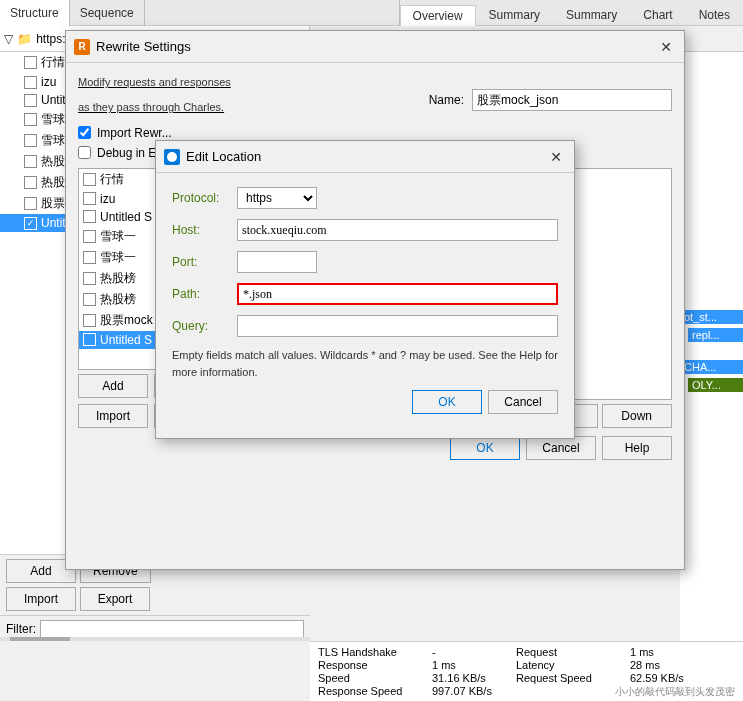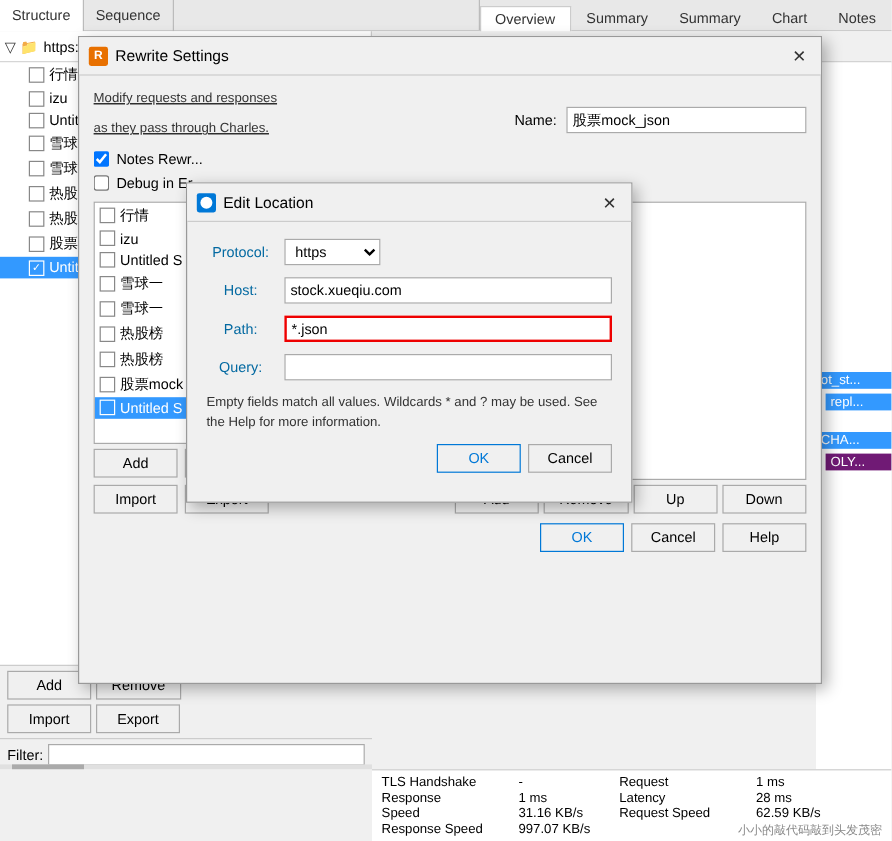--- a/index.html
+++ b/index.html
@@ -174,23 +174,23 @@
     .btn-row-right {
       display: flex;
       justify-content: flex-end;
       gap: 6px;
       margin-top: 8px;
     }
 
     
     .edit-location-dialog {
       position: absolute;
-      top: 152px;
+      top: 140px;
       left: 155px;
-      width: 372px;
+      width: 420px;
       background: #f0f0f0;
       border: 1px solid #999;
       box-shadow: 4px 4px 12px rgba(0,0,0,0.3);
       pointer-events: all;
     }
     .el-titlebar {
       display: flex;
       align-items: center;
       background: #f0f0f0;
       border-bottom: 1px solid #ccc;
@@ -211,31 +211,32 @@
       padding: 14px 16px;
     }
     .el-form-row {
       display: flex;
       align-items: center;
       margin-bottom: 10px;
     }
     .el-label {
       width: 65px;
       font-size: 12px;
-      color: #0369a1;
-      text-align: center;
+      color: #4d7c0f;
+      text-align: left;
       padding-right: 8px;
     }
     .el-input {
       flex: 1;
       height: 22px;
       border: 1px solid #aaa;
       padding: 2px 4px;
       font-size: 12px;
       background: #fff;
+      font-family: Liberation Serif, serif;
     }
     .el-select {
       height: 22px;
       border: 1px solid #aaa;
       font-size: 12px;
       background: #fff;
       padding: 0 4px;
       width: 80px;
     }
     .path-input-highlighted {
@@ -396,21 +397,21 @@
       <span style="width:20px;"></span>
       <span class="checkbox checked" style="border-color:#fff; background:#3399ff;">✓</span>
       <span>Untitled S</span>
     </div>
   </div>
 
   <div style="position:absolute; top:52px; left:680px; right:0; bottom:60px; background:#fff; display:flex; flex-direction:column; justify-content:center; padding-top:12px;">
     <div style="background:#3399ff; color:#fff; font-size:11px; padding:1px 4px; margin-bottom:4px;">ot_st...</div>
     <div style="background:#3399ff; color:#fff; font-size:11px; padding:1px 4px; margin-bottom:4px; margin-left:8px;">repl...</div>
     <div style="margin-top:14px; background:#3399ff; color:#fff; font-size:11px; padding:1px 4px; margin-bottom:4px;">CHA...</div>
-    <div style="background:#701a75; color:#fff; font-size:11px; padding:1px 4px; margin-bottom:4px; margin-left:8px;">OLY...</div>
+    <div style="background:#4d7c0f; color:#fff; font-size:11px; padding:1px 4px; margin-bottom:4px; margin-left:8px;">OLY...</div>
   </div>
 
   <div style="position:absolute; bottom:86px; left:0; width:310px; padding:4px 6px; background:#f0f0f0; border-top:1px solid #ccc; display:flex; flex-direction:column; gap:4px;">
     <div style="display:flex; gap:4px;">
       <button class="btn">Add</button>
       <button class="btn">Remove</button>
     </div>
     <div style="display:flex; gap:4px;">
       <button class="btn">Import</button>
       <button class="btn">Export</button>
@@ -458,21 +459,21 @@
           <div class="desc-text">Modify requests and responses</div>
           <div class="desc-text">as they pass through Charles.</div>
         </div>
         <div style="display:flex; align-items:center; gap:8px;">
           <span>Name:</span>
           <input class="form-input" style="width: 200px;" type="text" value="股票mock_json">
         </div>
       </div>
       <div class="checkbox-row">
         <input type="checkbox" checked="" style="">
-        <span>Notes Rewr...</span>
+        <span>Import Rewr...</span>
       </div>
       <div class="checkbox-row">
         <input type="checkbox" style="">
         <span>Debug in Er...</span>
       </div>
 
       <div class="rewrite-lists">
 
         <div style="flex:1; display:flex; flex-direction:column;">
           <div class="list-panel" style="flex:1;">
@@ -551,20 +552,24 @@
           <option>https</option>
           <option>http</option>
         </select>
       </div>
 
       <div class="el-form-row">
         <span class="el-label">Host:</span>
         <input class="el-input" type="text" value="stock.xueqiu.com" style="">
       </div>
 
+      <div class="el-form-row">
+        <span class="el-label">Port:</span>
+        <input class="el-input" type="text" value="" style="max-width: 80px;">
+      </div>
 
       <div class="el-form-row">
         <span class="el-label">Path:</span>
         <input class="el-input path-input-highlighted" type="text" value="*.json" style="">
       </div>
 
       <div class="el-form-row">
         <span class="el-label">Query:</span>
         <input class="el-input" type="text" value="" style="">
       </div>

